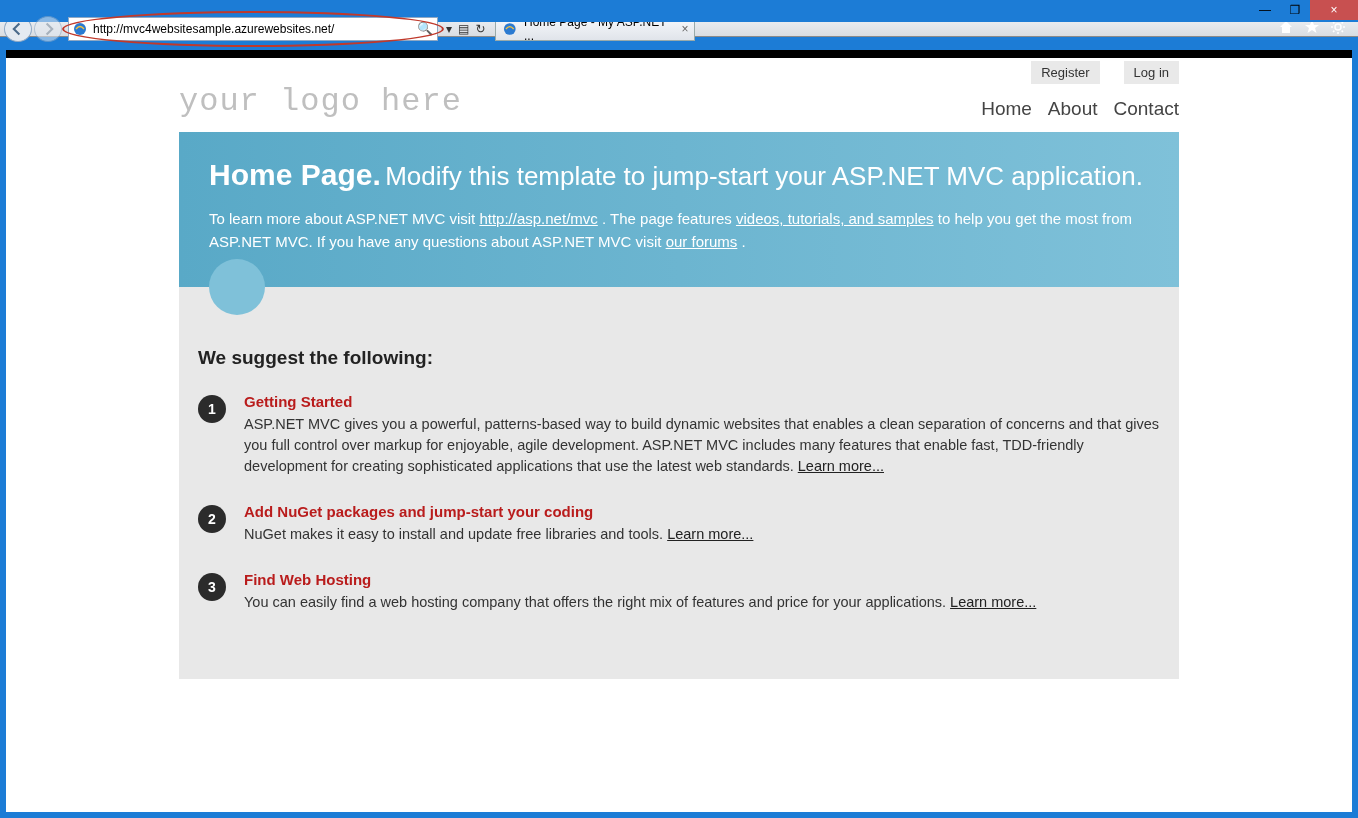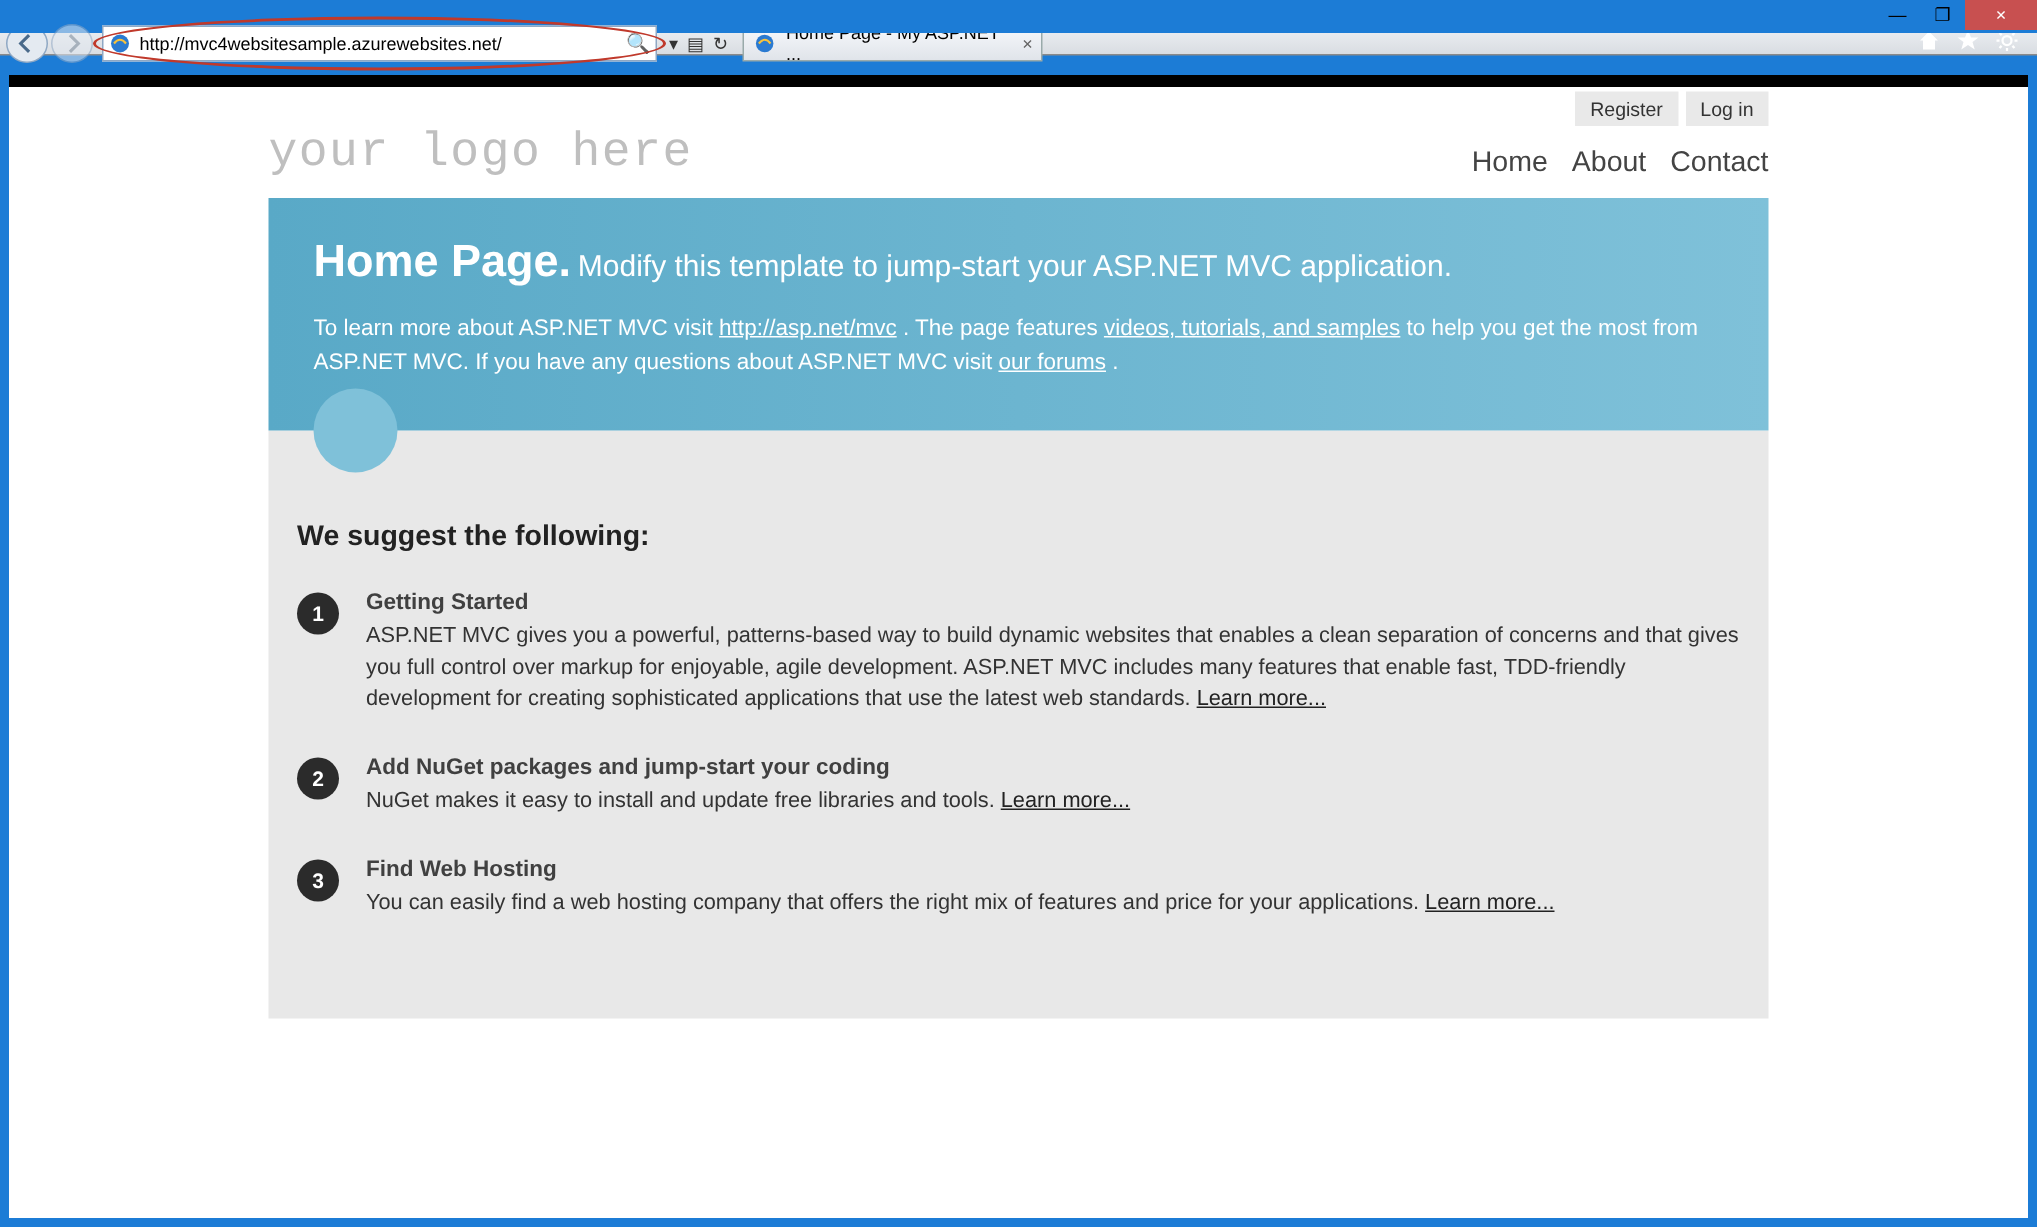--- a/index.html
+++ b/index.html
@@ -27,39 +27,39 @@
 
 
 .viewport { position:absolute; top:50px; left:6px; right:6px; bottom:6px; background:#fff; }
 .blackbar { height:8px; background:#000; }
 .page { max-width:1000px; margin:0 auto; }
 
 
 .hdr { display:flex; align-items:flex-end; padding:3px 0 12px; }
 .logo { font-family: "Courier New", monospace; font-size:32px; color:#bfbfbf; letter-spacing:1px;}
 .hdr-right { margin-left:auto; text-align:right; }
-.auth { display:flex; gap:5px; justify-content:flex-end; }
+.auth { display:flex; gap:24px; justify-content:flex-end; }
 .auth a { background:#e9e9e9; padding:4px 10px; font-size:13px; color:#333; text-decoration:none; }
 .menu { display:flex; gap:16px; margin-top:14px; font-size:19px; color:#444; }
 .menu a { color:#444; text-decoration:none; }
 
 
 .hero { background: linear-gradient(90deg,#59a9c7,#7fc1d9); color:#fff; padding:26px 30px 34px; position:relative; }
 .hero h1 { font-size:30px; font-weight:600; display:inline; }
-.hero .sub { font-size:20px; font-weight:300; }
+.hero .sub { font-size:26px; font-weight:300; }
 .hero p { margin-top:16px; font-size:15px; line-height:1.5; max-width:940px; }
 .hero a { color:#fff; text-decoration:underline; }
 .bump { position:absolute; left:30px; bottom:-28px; width:56px; height:56px; background:#7fc1d9; border-radius:50%; }
 
 
 .greyzone { background:#e8e8e8; padding:60px 19px 40px; }
 .suggest-h { font-size:19px; font-weight:700; color:#222; margin-bottom:24px;}
 .step { display:flex; gap:18px; margin-bottom:26px; }
 .badge { width:28px; height:28px; border-radius:50%; background:#2b2b2b; color:#fff; display:flex; align-items:center; justify-content:center; font-size:14px; font-weight:600; flex:0 0 28px; margin-top:2px;}
-.step h3 { font-size:15px; font-weight:700; color:#404040; margin-bottom:4px;}
+.step h3 { font-size:15px; font-weight:700; color:#b91c1c; margin-bottom:4px;}
 .step p { font-size:14.5px; color:#333; line-height:1.45; }
 .step a { color:#222; text-decoration:underline; }
 .footer { font-size:12.5px; color:#333; margin-top:36px; }
 
 
 .e-icon { width:16px; height:16px; }
 </style>
 </head>
 <body>
 

